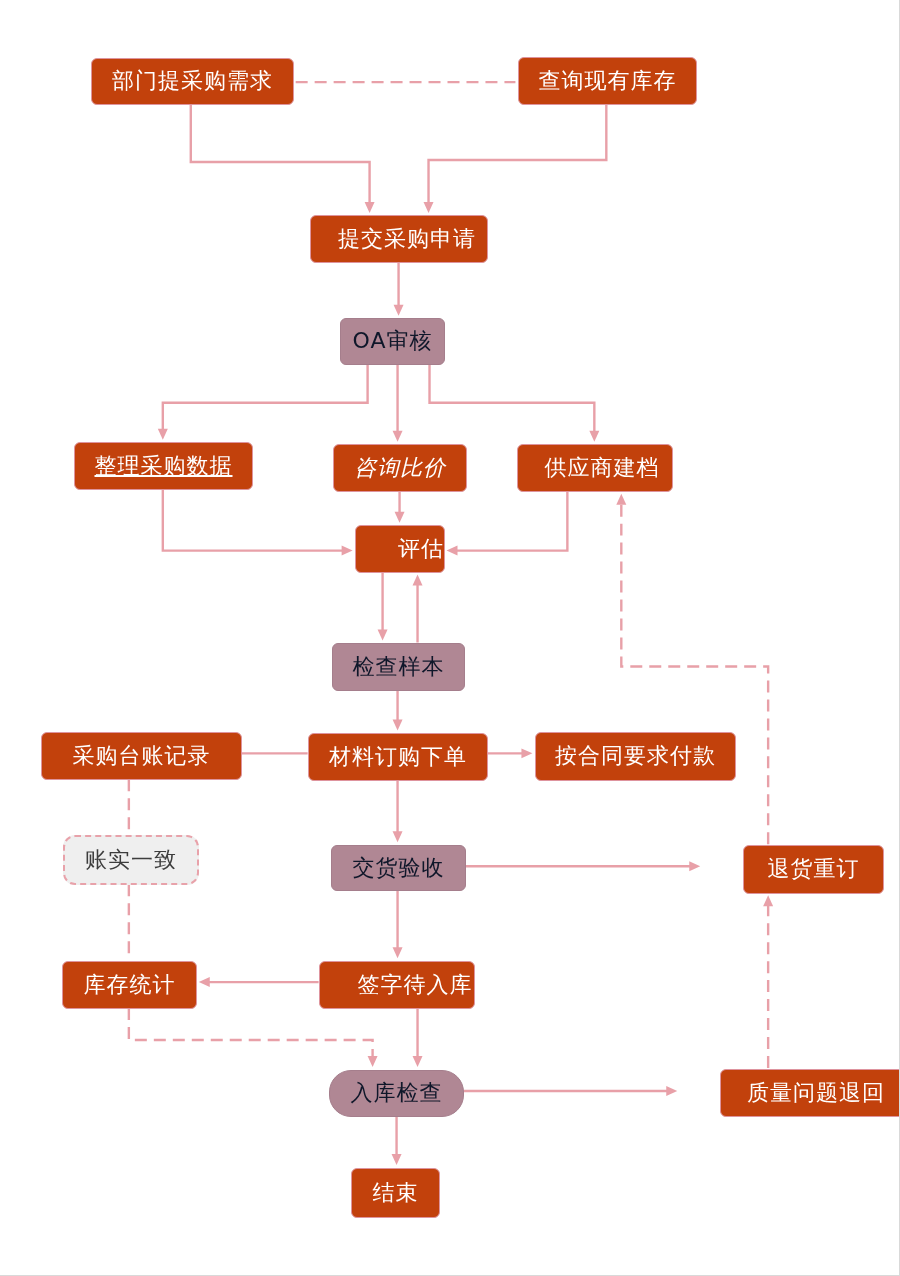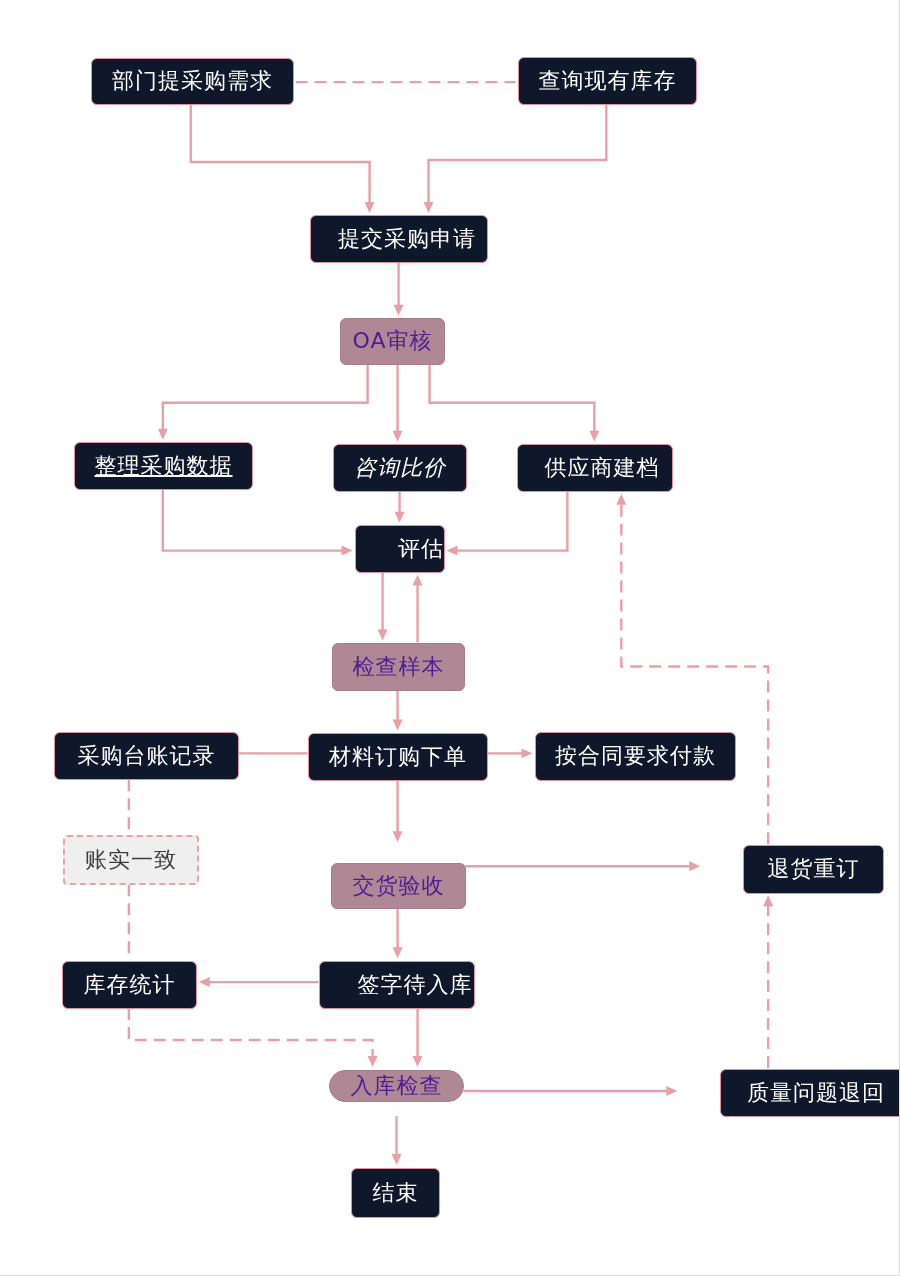--- a/index.html
+++ b/index.html
@@ -7,23 +7,23 @@
   #canvas{
     position:relative;width:899px;height:1275px;background:#ffffff;
     border-right:1px solid #d9d9d9;border-bottom:1px solid #d9d9d9;overflow:hidden;
   }
   #edges{position:absolute;left:0;top:0;width:100%;height:100%;}
   .node{
     position:absolute;box-sizing:border-box;display:flex;align-items:center;justify-content:center;
     border-radius:6px;font-size:22px;letter-spacing:1px;text-align:center;line-height:1.1;
     white-space:nowrap;
   }
-  .node.process{background:#0f172a;border:1.5px solid #de949e;color:#ffffff;}
-  .node.approval{background:#b08794;border:1.5px solid #a57e8c;color:#4c1d95;}
-  .node.note{background:#efefef;border:2px dashed #e8a2aa;color:#3d3d3d;border-radius:4px;}
+  .node.process{background:#c2410c;border:1.5px solid #de949e;color:#ffffff;}
+  .node.approval{background:#b08794;border:1.5px solid #a57e8c;color:#0f172a;}
+  .node.note{background:#efefef;border:2px dashed #e8a2aa;color:#3d3d3d;border-radius:12px;}
 </style>
 </head>
 <body>
 
 <div id="canvas">
   <svg id="edges" xmlns="http://www.w3.org/2000/svg" viewBox="0 0 900 1276">
       <polyline points="296,82 516,82" fill="none" stroke="#e8a0a8" stroke-width="2.4" stroke-dasharray="12 7"></polyline>
       <polyline points="191,105 191,162 370,162 370,204" fill="none" stroke="#e8a0a8" stroke-width="2.4"></polyline>
       <polygon points="370,213 365,202 375,202" fill="#e8a0a8"></polygon>
       <polyline points="607,105 607,160 429,160 429,204" fill="none" stroke="#e8a0a8" stroke-width="2.4"></polyline>
@@ -96,45 +96,45 @@
       </div>
       <div class="node process" style="left: 517px; top: 444px; width: 156px; height: 48px; padding-left: 14px;">
         <span>供应商建档</span>
       </div>
       <div class="node process" style="left: 355px; top: 525px; width: 90px; height: 48px; padding-left: 42px;">
         <span>评估</span>
       </div>
       <div class="node approval" style="left: 332px; top: 643px; width: 133px; height: 48px;">
         <span>检查样本</span>
       </div>
-      <div class="node process" style="left: 54px; top: 732px; width: 185px; height: 48px;">
+      <div class="node process" style="left: 41px; top: 732px; width: 201px; height: 48px;">
         <span>采购台账记录</span>
       </div>
       <div class="node process" style="left: 308px; top: 733px; width: 180px; height: 48px;">
         <span>材料订购下单</span>
       </div>
       <div class="node process" style="left: 535px; top: 732px; width: 201px; height: 49px;">
         <span>按合同要求付款</span>
       </div>
       <div class="node note" style="left: 63px; top: 835px; width: 136px; height: 50px;">
         <span>账实一致</span>
       </div>
-      <div class="node approval" style="left: 331px; top: 845px; width: 135px; height: 46px; margin-top: 18px;">
+      <div class="node approval" style="left: 331px; top: 845px; width: 135px; height: 46px;">
         <span>交货验收</span>
       </div>
       <div class="node process" style="left: 703px; top: 845px; width: 141px; height: 49px; margin-left: 40px;">
         <span>退货重订</span>
       </div>
       <div class="node process" style="left: 62px; top: 961px; width: 135px; height: 48px;">
         <span>库存统计</span>
       </div>
       <div class="node process" style="left: 319px; top: 961px; width: 156px; height: 48px; padding-left: 36px;">
         <span>签字待入库</span>
       </div>
-      <div class="node approval" style="left: 329px; top: 1070px; width: 135px; height: 32px; border-radius: 22px;">
+      <div class="node approval" style="left: 329px; top: 1070px; width: 135px; height: 47px; border-radius: 22px;">
         <span>入库检查</span>
       </div>
       <div class="node process" style="left: 720px; top: 1069px; width: 192px; height: 48px;">
         <span>质量问题退回</span>
       </div>
       <div class="node process" style="left: 351px; top: 1168px; width: 89px; height: 50px;">
         <span>结束</span>
       </div>
     </div>
 </div>

